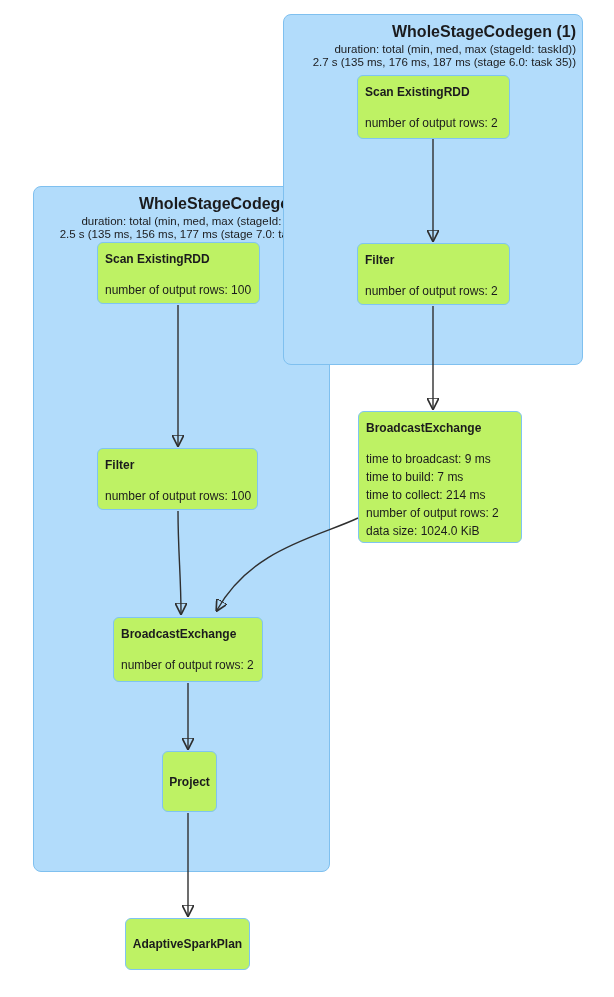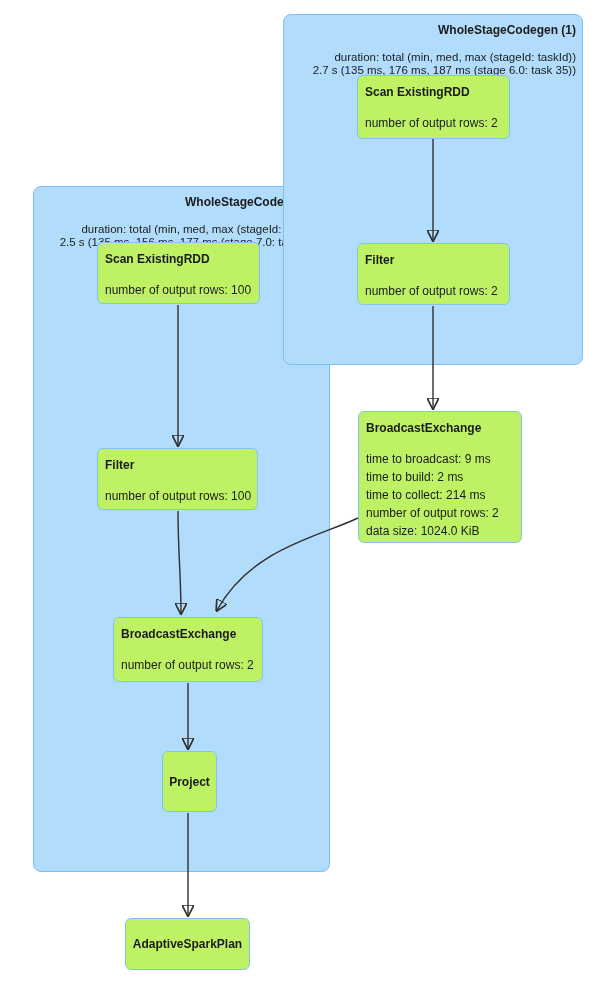--- a/index.html
+++ b/index.html
@@ -8,22 +8,22 @@
     font-family:"Liberation Sans","DejaVu Sans",sans-serif;color:#1b1b1d;
   }
   
   .cluster{
     position:absolute;background:#b2dcfb;border:1px solid #7fc0ef;border-radius:8px;
     box-sizing:border-box;
   }
   .cluster-left{left:33px;top:186px;width:297px;height:686px;z-index:1;}
   .cluster-right{left:283px;top:14px;width:300px;height:351px;z-index:2;}
   .cluster-label{padding:8px 6px 0 0;text-align:right;white-space:nowrap;}
-  .cluster-title{font-size:12px;font-weight:bold;}
-  .cluster-duration{margin-top:14px;font-size:11.5px;line-height:13px;}
+  .cluster-title{font-size:16px;font-weight:bold;}
+  .cluster-duration{margin-top:2px;font-size:11.5px;line-height:13px;}
   
   .node{
     position:absolute;background:#bef264;border:1px solid #7fc4f2;border-radius:6px;
     box-sizing:border-box;padding:9px 7px;z-index:3;font-size:12px;white-space:nowrap;
   }
   .node-title{font-weight:bold;font-size:12px;}
   .node-metrics{margin-top:15px;line-height:18px;}
   .node-center{display:flex;align-items:center;justify-content:center;padding:4px;text-align:left;}
   #scan-right{left:357px;top:75px;width:153px;height:64px;}
   #filter-right{left:357px;top:243px;width:153px;height:62px;}
@@ -74,21 +74,21 @@
     <div class="node-title">Filter</div>
     <div class="node-metrics">
       <div>number of output rows: 2</div>
     </div>
   </div>
 
   <div class="node" id="broadcast-exchange">
     <div class="node-title">BroadcastExchange</div>
     <div class="node-metrics">
       <div>time to broadcast: 9 ms</div>
-      <div>time to build: 2 ms</div>
+      <div>time to build: 7 ms</div>
       <div>time to collect: 214 ms</div>
       <div>number of output rows: 2</div>
       <div>data size: 1024.0 KiB</div>
     </div>
   </div>
 
   <div class="node" id="scan-left">
     <div class="node-title">Scan ExistingRDD</div>
     <div class="node-metrics">
       <div>number of output rows: 100</div>

